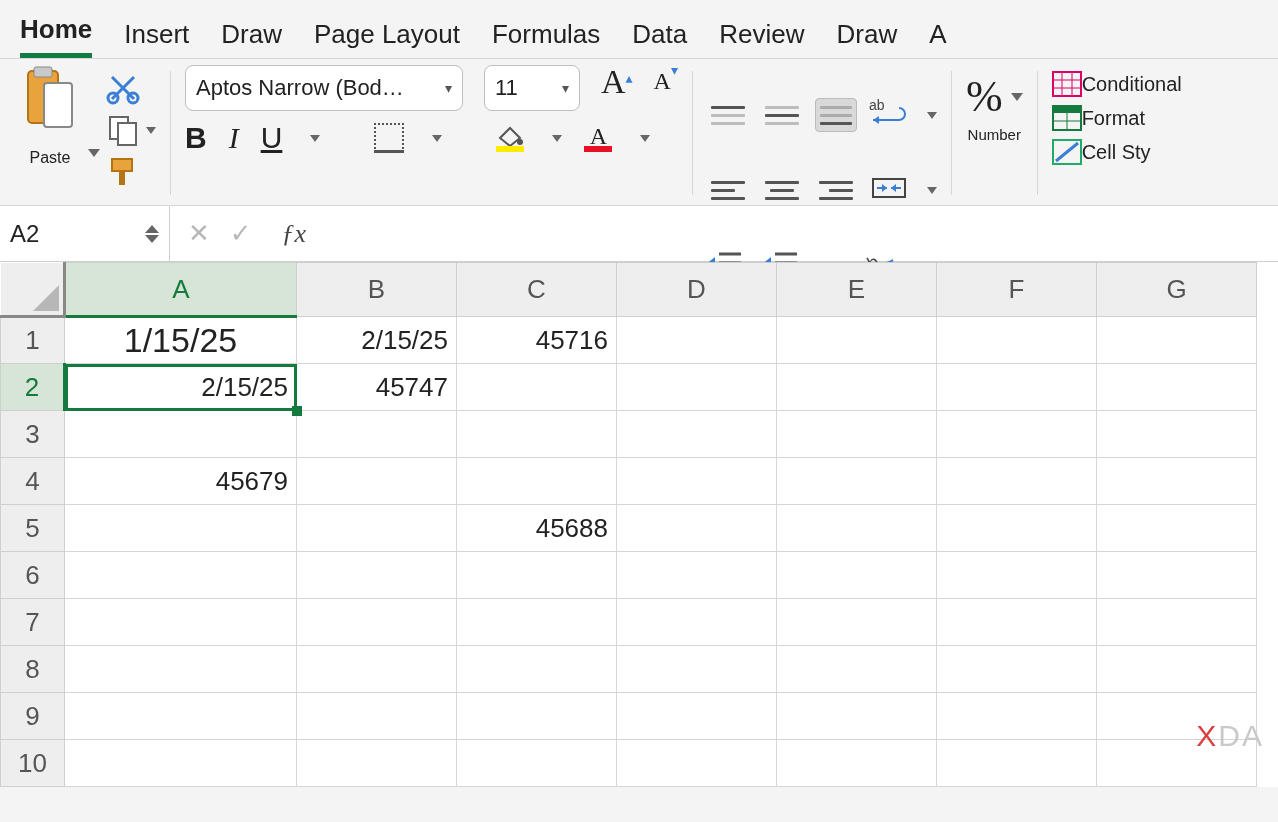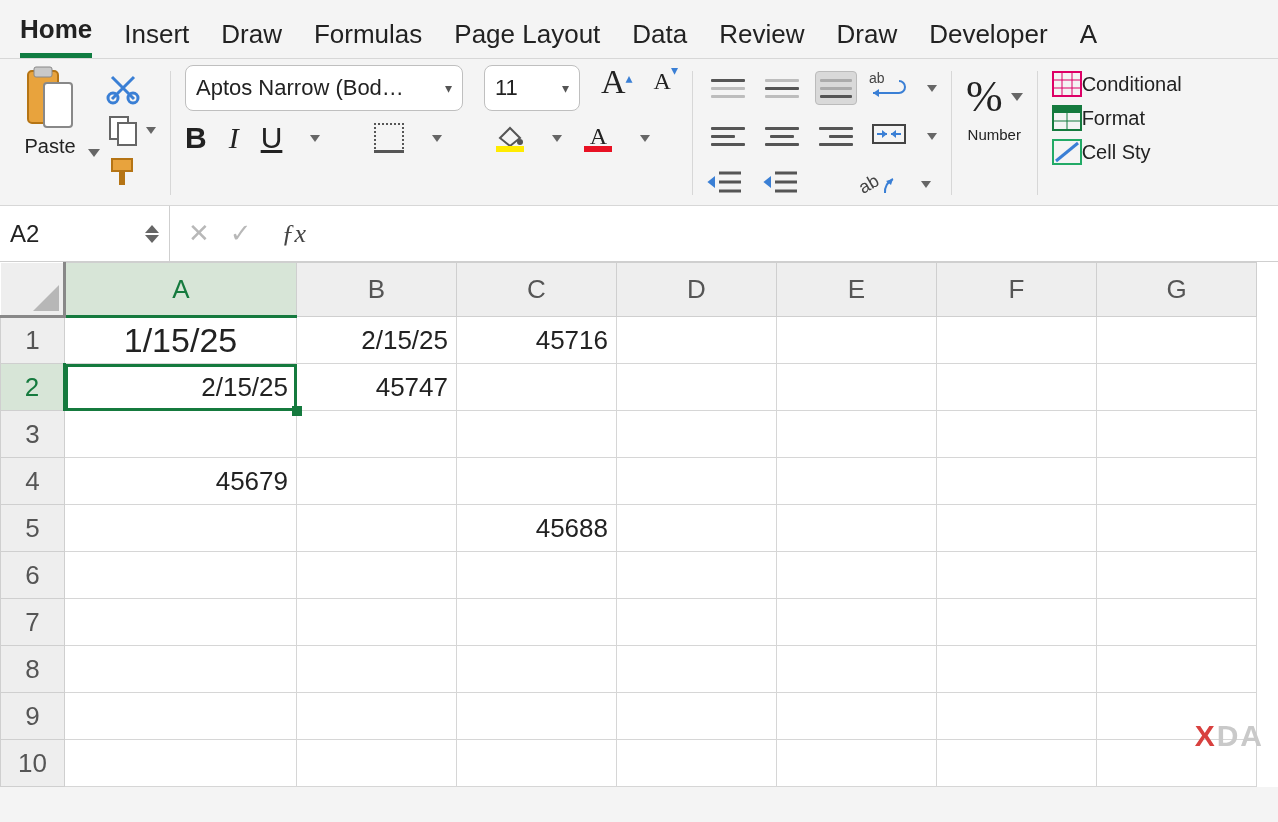--- a/index.html
+++ b/index.html
@@ -36,21 +36,21 @@
     padding: 6px 8px 4px 8px;
   }
   .group { display: flex; align-items: flex-start; padding: 0 10px; }
   .sep { width: 1px; background: #d7d7d7; margin: 6px 4px; }
 
   
   .clip-col { display:flex; flex-direction:column; align-items:center; justify-content:flex-start; }
   .paste-btn { display:flex; flex-direction:column; align-items:center; padding: 0 4px; }
   .paste-icon { width:56px; height:68px; position:relative; }
   .paste-icon svg { width:56px; height:68px; }
-  .paste-label { font-size: 20px; margin-top: 2px; }
+  .paste-label { font-size: 16px; margin-top: 16px; }
   .caret { width:0; height:0; border-left:6px solid transparent; border-right:6px solid transparent; border-top:8px solid #666; margin-left:6px; display:inline-block; }
   .caret-sm { border-left:5px solid transparent; border-right:5px solid transparent; border-top:7px solid #666; }
   .clip-right { display:flex; flex-direction:column; gap:8px; margin-left:6px; padding-top:6px;}
   .ic { display:flex; align-items:center; }
   .scissors, .copy-ic, .fmtpaint { width:34px; height:34px; }
 
   
   .font-group { flex-direction:column; gap:10px; }
   .font-row { display:flex; align-items:flex-start; gap:21px; }
   .dd { background:#fff; border:1px solid #bfbfbf; border-radius:8px; display:flex; align-items:center; justify-content:space-between; padding:0 10px; font-size:22px; height:46px; }
@@ -64,21 +64,21 @@
   .fill-ic { display:inline-flex; flex-direction:column; align-items:center; }
   .fill-swatch { width:28px; height:6px; background:#ffeb00; margin-top:-2px;}
   .fontcolor-ic { display:inline-flex; flex-direction:column; align-items:center; }
   .fontcolor-swatch { width:28px; height:6px; background:#e81123; margin-top:-2px;}
   .bigA { font-size:34px; font-family: Georgia, serif; line-height:1; }
   .smallA { font-size:24px; font-family: Georgia, serif; line-height:1; position:relative; top:4px;}
   .sup-arrow { font-size:14px; color:#3a7fd5; position:relative; top:-10px; }
 
   
   .align-group { flex-direction:column; gap:10px; padding-top:4px;}
-  .align-row { display:flex; align-items:center; gap:12px; }
+  .align-row { display:flex; align-items:center; gap:12px;margin-top:27px; }
   .align-ic { width:42px; height:34px; display:flex; flex-direction:column; justify-content:center; gap:5px; padding:2px 4px; border-radius:4px;}
   .align-ic.sel { background:#d9d9d9; border:1px solid #bbb; }
   .ln { height:3px; background:#555; border-radius:1px;}
   .w100{width:100%}.w70{width:70%}
   .align-ic.va .ln{opacity:.35}
   .align-ic.va .ln.act{opacity:1}
   .wrap-ic, .merge-ic, .orient-ic { width:40px; height:34px; }
   .indent { display:flex; align-items:center; gap:18px; }
   .indent-ic { width:38px; height:30px; }
 
@@ -120,36 +120,35 @@
   .corner::after{content:"";position:absolute;right:4px;bottom:4px;width:0;height:0;border-right:26px solid #b7b7b7;border-top:26px solid transparent;}
   th.colh { height:54px; background:#eee; border:1px solid #cfcfcf; font-weight:400; font-size:26px; color:#555;}
   th.colh.active { background:#d7e5d7; color:#157a3e; border-bottom:3px solid #157a3e;}
   th.rowh { width:64px; background:#eee; border:1px solid #cfcfcf; font-weight:400; font-size:26px; color:#555;}
   th.rowh.active { background:#d7e5d7; color:#157a3e; border-right:3px solid #157a3e;}
   td.cell { border:1px solid #d6d6d6; height:47px; font-size:26px; padding:0 8px; text-align:right; vertical-align:middle;}
   td.cell.big { font-size:34px;text-align:center; }
   .col-A{width:232px}.col-other{width:160px}
   .sel-outline { position:absolute; border:3px solid #157a3e; pointer-events:none; }
   .sel-handle { position:absolute; width:10px; height:10px; background:#157a3e; pointer-events:none;}
-  .watermark { position:absolute; right:14px; bottom:34px; font-weight:700; font-size:30px; letter-spacing:2px; color:#c9c9c9; font-family: Arial, sans-serif;}
+  .watermark { position:absolute; right:14px; bottom:34px; font-weight:400; font-size:30px; letter-spacing:2px; color:#c9c9c9; font-family: Arial, sans-serif;}
   .watermark .red{color:#d8413f}
 </style>
 </head>
 <body>
 
 <div class="tabs">
   <div class="tab active">Home</div>
   <div class="tab">Insert</div>
   <div class="tab">Draw</div>
+  <div class="tab">Page Layout</div>
   <div class="tab">Formulas</div>
-  <div class="tab">Page Layout</div>
   <div class="tab">Data</div>
   <div class="tab">Review</div>
   <div class="tab">Draw</div>
-  <div class="tab">Developer</div>
   <div class="tab cut">A</div>
 </div>
 
 <div class="ribbon">
 
   <div class="group">
     <div class="clip-col paste-btn">
       <span class="paste-icon">
         <svg viewBox="0 0 56 68">
           <rect x="6" y="6" width="30" height="52" rx="4" fill="#e8a33d" stroke="#b57414" stroke-width="2"></rect>

